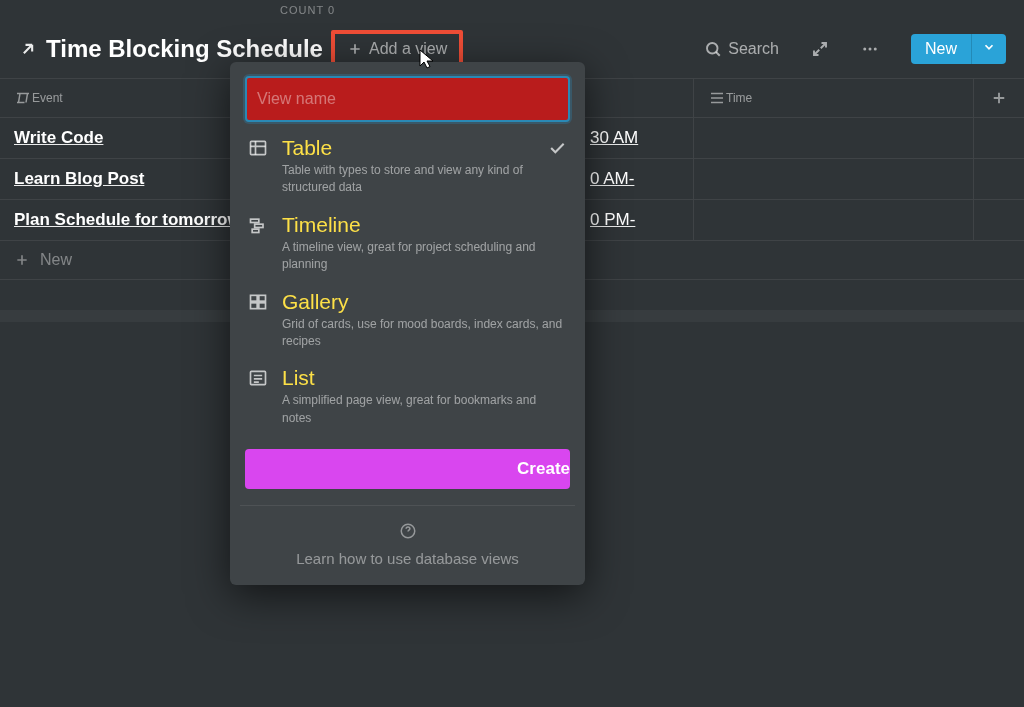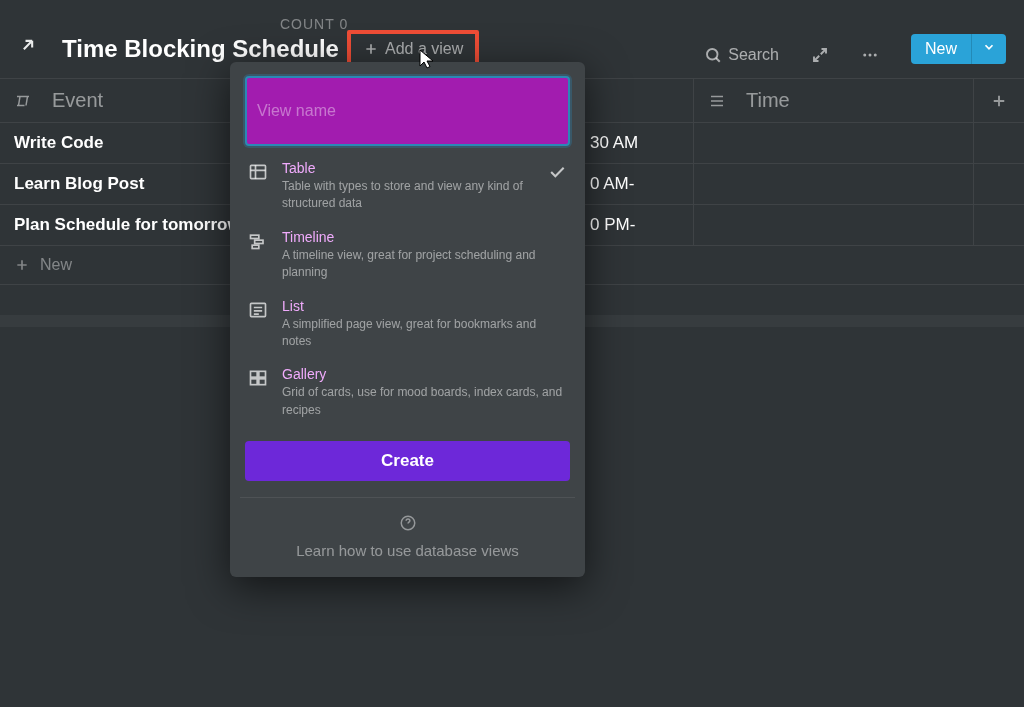--- a/index.html
+++ b/index.html
@@ -11,35 +11,36 @@
     body {
       background: #2f3437;
       color: rgba(255,255,255,0.9);
       width: 1024px;
       height: 707px;
       overflow: hidden;
       position: relative;
     }
     .top-fragment {
       position: absolute;
-      top: 16px;
+      top: 4px;
       left: 280px;
       color: rgba(255,255,255,0.4);
-      font-size: 14px;
+      font-size: 11px;
       letter-spacing: 1px;
     }
     .header-row {
       display: flex;
       align-items: center;
       padding: 30px 18px 10px 18px;
       gap: 8px;
     }
     .title-wrap {
       display: flex;
-      gap: 24px;
+      align-items: center;
+      gap: 8px;
     }
     .arrow-icon {
       color: rgba(255,255,255,0.9);
       font-size: 20px;
     }
     .title {
       font-size: 24px;
       font-weight: 700;
       color: #fff;
     }
@@ -53,21 +54,21 @@
       cursor: pointer;
       position: relative;
     }
     .highlight-red {
       border: 4px solid #ef4d36;
       border-radius: 2px;
     }
     .header-actions {
       margin-left: auto;
       display: flex;
-      align-items: flex-end;
+      align-items: center;
       gap: 32px;
     }
     .search-btn {
       display: flex;
       align-items: center;
       gap: 6px;
       color: rgba(255,255,255,0.6);
       font-size: 16px;
       cursor: pointer;
     }
@@ -99,33 +100,34 @@
       padding: 0 0 0 0;
     }
     .table-head {
       display: flex;
       border-top: 1px solid rgba(255,255,255,0.08);
       border-bottom: 1px solid rgba(255,255,255,0.08);
     }
     .col-head {
       display: flex;
       align-items: center;
-      gap: 20px;
+      gap: 0;
       padding: 10px 14px;
       color: rgba(255,255,255,0.5);
-      font-size: 20px;
+      font-size: 12px;
       border-right: 1px solid rgba(255,255,255,0.08);
     }
     .col-event { width: 280px; }
     .col-time { flex: 1; padding-left: 310px; }
     .col-tags { width: 280px; }
     .col-add { width: 50px; display:flex; align-items:center; justify-content:center; border-right:none;}
     .table-body .row {
       display: flex;
       border-bottom: 1px solid rgba(255,255,255,0.08);
+      text-decoration: underline;
     }
     .cell {
       padding: 10px 14px;
       font-size: 17px;
       color: #fff;
       border-right: 1px solid rgba(255,255,255,0.08);
     }
     .cell-event { width: 280px; font-weight:600; white-space:nowrap; overflow:hidden;}
     .cell-time { flex: 1; padding-left: 310px; white-space:nowrap;}
     .cell-tags { width: 280px; }
@@ -153,24 +155,24 @@
       top: 62px;
       width: 355px;
       background: #3f4447;
       border-radius: 6px;
       box-shadow: 0 10px 40px rgba(0,0,0,0.6);
       padding: 14px 10px 18px 10px;
     }
     .view-name-input {
       width: calc(100% - 10px);
       margin: 0 5px 6px 5px;
-      background: #a21caf;
+      background: #b91c1c;
       border: 2px solid #2a89b5;
       border-radius: 4px;
-      padding: 24px 10px;
+      padding: 12px 10px;
       color: #fff;
       font-size: 16px;
       outline: none;
       box-shadow: 0 0 0 2px rgba(42,137,181,0.3);
     }
     .view-name-input::placeholder {
       color: rgba(255,255,255,0.4);
     }
     .option {
       display: flex;
@@ -181,22 +183,22 @@
       position: relative;
     }
     .option-icon {
       width: 22px;
       flex-shrink: 0;
       color: rgba(255,255,255,0.7);
       margin-top: 2px;
     }
     .option-body { flex: 1; }
     .option-title {
-      font-size: 14px;
-      color: #f0abfc;
+      font-size: 21px;
+      color: #fde047;
       font-weight: 500;
     }
     .option-desc {
       font-size: 12px;
       color: rgba(255,255,255,0.5);
       line-height: 1.45;
       margin-top: 2px;
     }
     .option-check {
       color: rgba(255,255,255,0.7);
@@ -205,23 +207,23 @@
     }
     .calendar-highlight {
       border: 4px solid #ef4d36;
       margin: 2px -2px;
       padding: 6px 6px;
     }
     .create-btn {
       display: block;
       width: calc(100% - 10px);
       margin: 14px 5px 0 5px;
-      background: #6d28d9;
+      background: #d946ef;
       color: #fff;
-      text-align: center;
+      text-align: right;
       padding: 10px 0;
       border-radius: 4px;
       font-size: 17px;
       font-weight: 600;
       cursor: pointer;
     }
     .learn-link {
       display: flex;
       align-items: center;
       gap: 10px;
@@ -382,41 +384,41 @@
           </svg>
         </div>
         <div class="option-body">
           <div class="option-title">Timeline</div>
           <div class="option-desc">A timeline view, great for project scheduling and planning</div>
         </div>
       </div>
       <div class="option">
         <div class="option-icon">
           <svg width="20" height="20" viewBox="0 0 24 24" fill="none" stroke="currentColor" stroke-width="2">
-            <rect x="3" y="4" width="18" height="16" rx="1"></rect>
-            <path d="M7 9h10M7 13h10M7 17h6"></path>
-          </svg>
-        </div>
-        <div class="option-body">
-          <div class="option-title">List</div>
-          <div class="option-desc">A simplified page view, great for bookmarks and notes</div>
-        </div>
-      </div>
-      <div class="option">
-        <div class="option-icon">
-          <svg width="20" height="20" viewBox="0 0 24 24" fill="none" stroke="currentColor" stroke-width="2">
             <rect x="3" y="4" width="8" height="7"></rect>
             <rect x="13" y="4" width="8" height="7"></rect>
             <rect x="3" y="13" width="8" height="7"></rect>
             <rect x="13" y="13" width="8" height="7"></rect>
           </svg>
         </div>
         <div class="option-body">
           <div class="option-title">Gallery</div>
           <div class="option-desc">Grid of cards, use for mood boards, index cards, and recipes</div>
+        </div>
+      </div>
+      <div class="option">
+        <div class="option-icon">
+          <svg width="20" height="20" viewBox="0 0 24 24" fill="none" stroke="currentColor" stroke-width="2">
+            <rect x="3" y="4" width="18" height="16" rx="1"></rect>
+            <path d="M7 9h10M7 13h10M7 17h6"></path>
+          </svg>
+        </div>
+        <div class="option-body">
+          <div class="option-title">List</div>
+          <div class="option-desc">A simplified page view, great for bookmarks and notes</div>
         </div>
       </div>
     </div>
   <div class="create-btn">Create</div>
   <div class="learn-link">
     <span>
       <svg width="18" height="18" viewBox="0 0 24 24" fill="none" stroke="currentColor" stroke-width="2">
           <circle cx="12" cy="12" r="9"></circle>
           <path d="M9.5 9a2.5 2.5 0 015 0c0 1.5-2.5 2-2.5 3.5M12 17h.01"></path>
         </svg>

